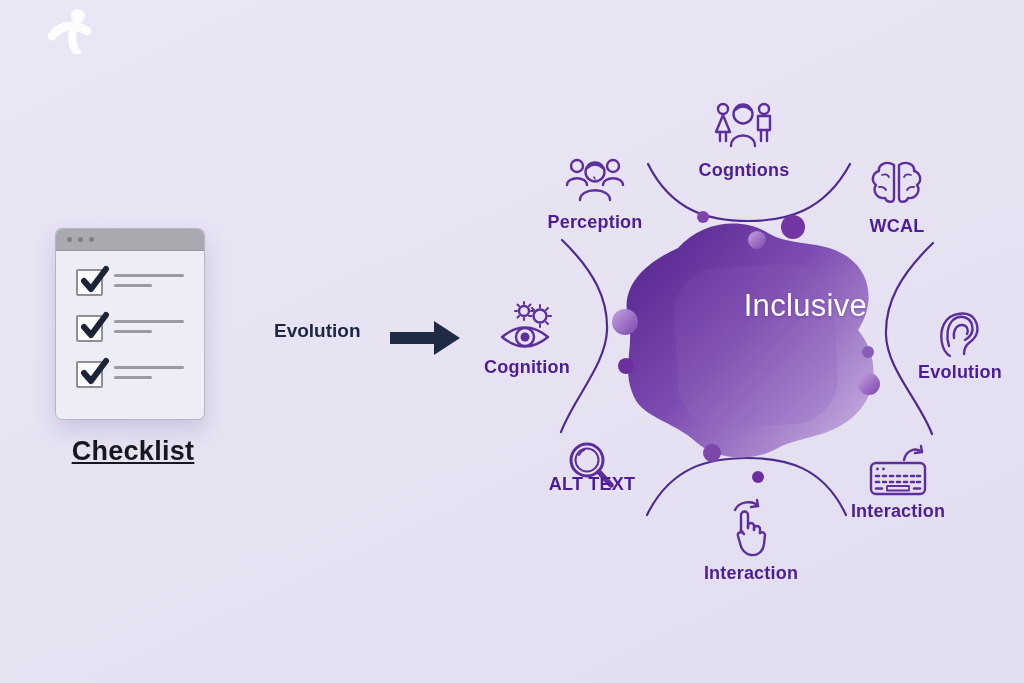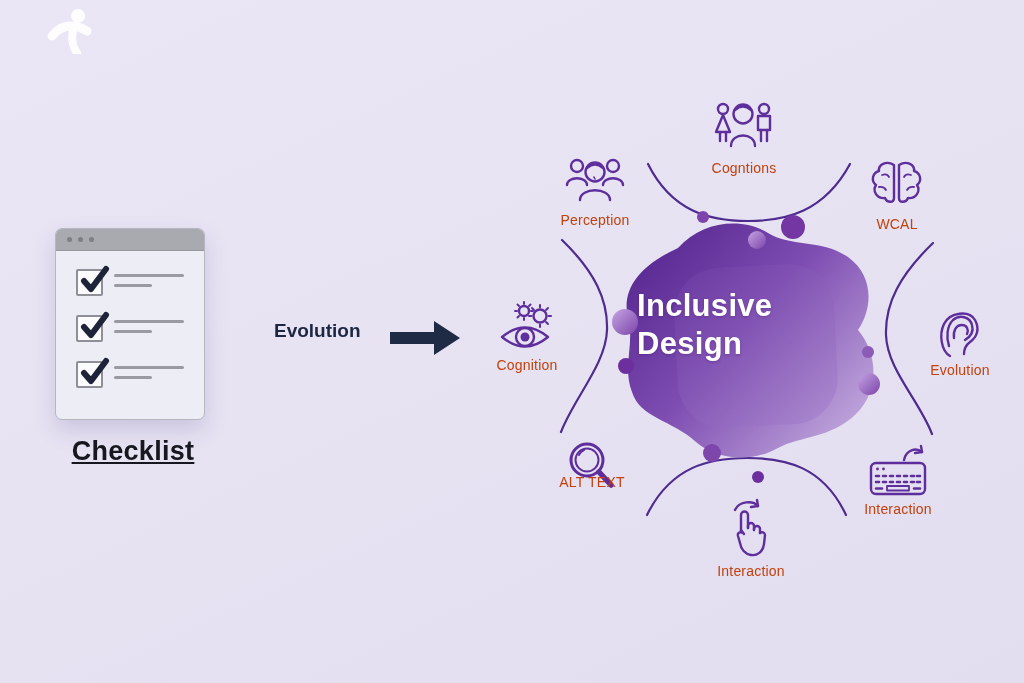--- a/index.html
+++ b/index.html
@@ -5,21 +5,21 @@
   html,body{margin:0;padding:0;}
   body{
     width:1024px;height:683px;position:relative;overflow:hidden;
     background:linear-gradient(155deg,#eae6f6 0%,#e6e2f2 55%,#e2ddef 100%);
     font-family:"Liberation Sans", sans-serif;
     -webkit-font-smoothing:antialiased;
   }
   .abs{position:absolute;}
   .label{
     position:absolute;transform:translateX(-50%);
-    font-weight:400;font-size:14px;color:#c2410c;letter-spacing:.2px;
+    font-weight:700;font-size:18px;color:#4c1d95;letter-spacing:.2px;
     white-space:nowrap;
   }
   
   .card{
     position:absolute;left:55px;top:228px;width:148px;height:190px;
     background:#ededf5;border:1px solid #b6b6c0;border-radius:7px;
     box-shadow:0 10px 22px rgba(70,60,130,.18);
   }
   .card-header{
     position:absolute;left:0;top:0;right:0;height:21px;
@@ -41,21 +41,21 @@
     font-size:27px;font-weight:700;color:#17181f;letter-spacing:.3px;text-decoration:underline;
   }
   
   .evolution{
     position:absolute;left:253px;top:320px;font-size:19px;font-weight:700;color:#1c2742;margin-left:21px;
   }
   
   .ring-svg{position:absolute;left:0;top:0;pointer-events:none;}
   .center-text{
     position:absolute;left:752px;top:287px;width:230px;transform:translateX(-50%);
-    text-align:left;color:#fff;font-size:31px;line-height:38px;font-weight:700;
+    text-align:right;color:#fff;font-size:31px;line-height:38px;font-weight:400;
     text-shadow:0 1px 3px rgba(60,20,110,.35);letter-spacing:.3px;
   }
   .icon-box{position:absolute;}
   .icon-box svg{display:block;overflow:visible;}
   .stroke{fill:none;stroke:#5e2f9c;stroke-width:2.4;stroke-linecap:round;stroke-linejoin:round;}
   .fillp{fill:#5e2f9c;stroke:none;}
   
   .logo{position:absolute;left:44px;top:6px;}
 </style>
 </head>
@@ -162,21 +162,20 @@
     <circle cx="626" cy="366" r="8" fill="#6d2f9e"></circle>
     <circle cx="868" cy="352" r="6" fill="#8a5cb8"></circle>
     <circle cx="869" cy="384" r="11" fill="url(#dotGrad)"></circle>
     <circle cx="712" cy="453" r="9" fill="#7c46ab"></circle>
     <circle cx="758" cy="477" r="6" fill="#6d2f9e"></circle>
   </g>
 </svg>
 
 <div class="center-text">
   <div>Inclusive</div>
-  <div>Design</div>
 </div>
 
 <div class="icon-box" style="left:712px;top:100px">
   <svg width="64" height="52" viewBox="0 0 64 52" class="stroke">
     <circle cx="11" cy="9" r="5"></circle>
     <path d="M11,15 L4,32 H18 Z"></path>
     <path d="M8,32 V41 M14,32 V41"></path>
     <circle cx="52" cy="9" r="5"></circle>
     <path d="M46,16 H58 V30 H46 Z"></path>
     <path d="M49,30 V41 M55,30 V41"></path>

